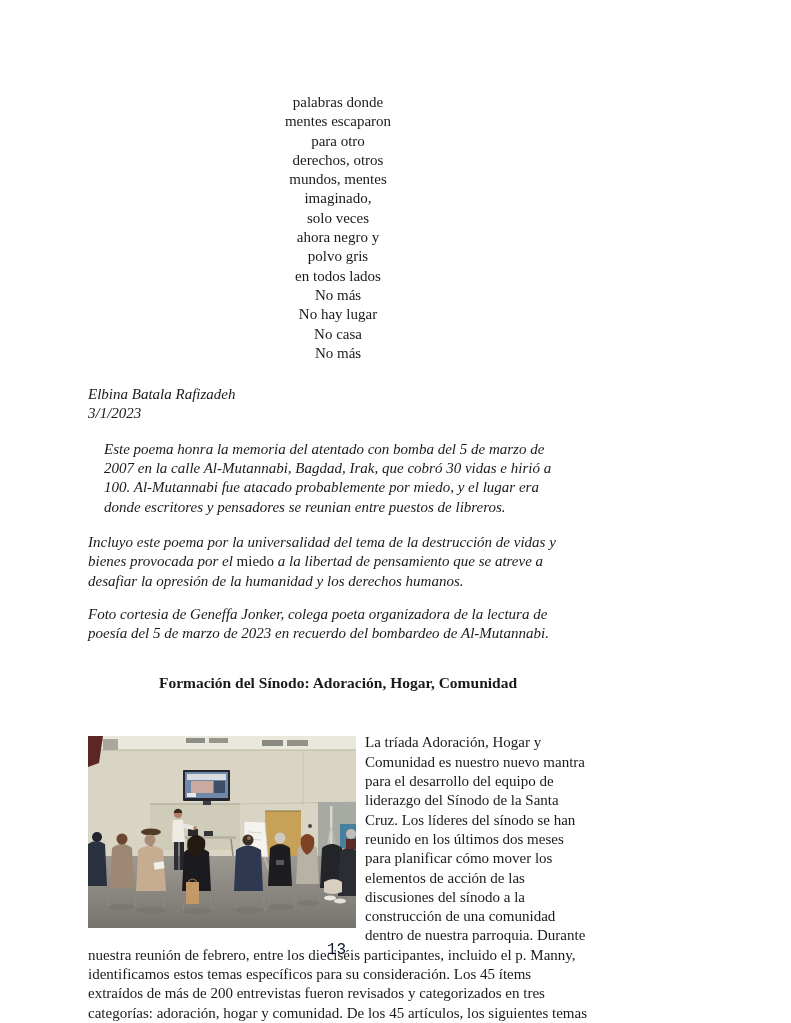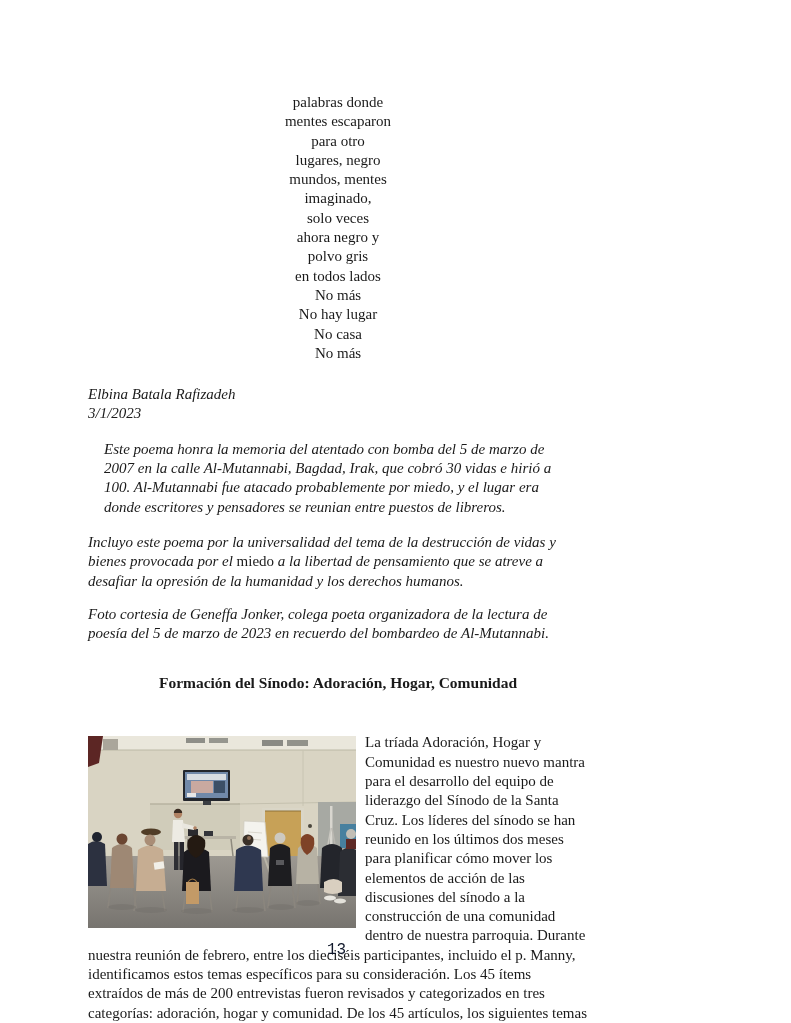--- a/index.html
+++ b/index.html
@@ -50,21 +50,21 @@
 </style>
 </head>
 <body>
 
 <div class="page">
 
   <div class="poem">
       <div class="poem-line">palabras donde</div>
       <div class="poem-line">mentes escaparon</div>
       <div class="poem-line">para otro</div>
-      <div class="poem-line">lugares, negro</div>
+      <div class="poem-line">derechos, otros</div>
       <div class="poem-line">mundos, mentes</div>
       <div class="poem-line">imaginado,</div>
       <div class="poem-line">solo veces</div>
       <div class="poem-line">ahora negro y</div>
       <div class="poem-line">polvo gris</div>
       <div class="poem-line">en todos lados</div>
       <div class="poem-line">No más</div>
       <div class="poem-line">No hay lugar</div>
       <div class="poem-line">No casa</div>
       <div class="poem-line">No más</div>

